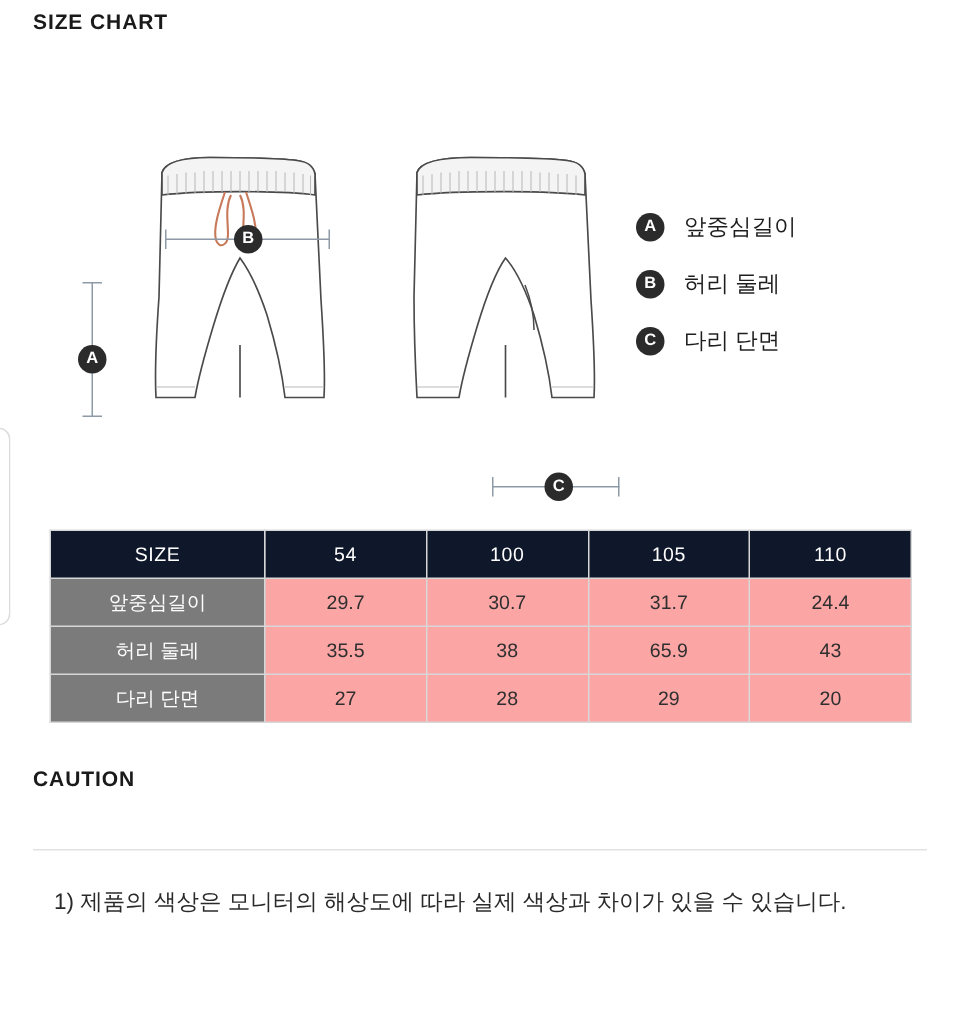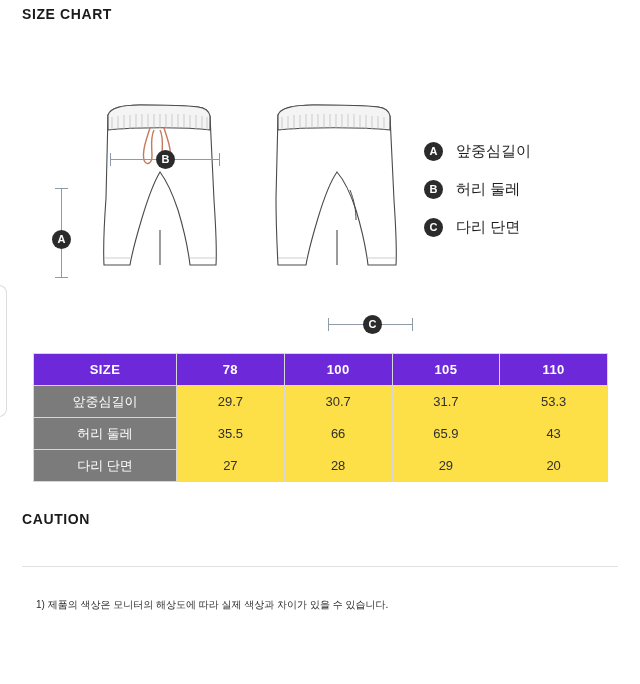--- a/index.html
+++ b/index.html
@@ -131,57 +131,56 @@
   }
   .size-table th,
   .size-table td {
     border: 1px solid #d7d7d7;
     height: 29px;
     text-align: center;
     font-weight: normal;
     color: #2f2f2f;
   }
   .size-table thead th {
-    background: #6d28d9;
+    background: #0f172a;
     color: #ffffff;
-    font-weight: bold;
+    font-weight: normal;
     letter-spacing: 0.4px;
   }
   .size-table tbody th {
     background: #7b7b7b;
     color: #ffffff;
     font-weight: normal;
     width: 140px;
     font-size: 13px;
   }
   .size-table tbody td {
-    background: #fde047;
+    background: #fca5a5;
   }
 
   
   .divider {
     position: absolute;
     left: 22px;
     width: 596px;
     height: 1px;
     background: #e2e2e2;
   }
   #divider-caution { top: 566px; }
 
   .caution-list {
     position: absolute;
     left: 36px;
     top: 588px;
     width: 580px;
   }
   .caution-item {
-    font-size: 10px;
+    font-size: 15px;
     color: #2a2a2a;
     line-height: 1.9;
-    margin-top: 7px;
   }
 
   
   .edge-artifact {
     position: absolute;
     left: -6px;
     top: 285px;
     width: 12px;
     height: 130px;
     border: 1px solid #dcdcdc;
@@ -314,38 +313,38 @@
         <div class="label-badge">C</div>
         <div class="legend-text">다리 단면</div>
       </div>
     </div>
   </div>
 
   <table class="size-table">
     <thead>
       <tr>
         <th>SIZE</th>
-        <th>78</th>
+        <th>54</th>
         <th>100</th>
         <th>105</th>
         <th>110</th>
       </tr>
     </thead>
     <tbody>
       <tr>
         <th>앞중심길이</th>
         <td>29.7</td>
         <td>30.7</td>
         <td>31.7</td>
-        <td>53.3</td>
+        <td>24.4</td>
       </tr>
       <tr>
         <th>허리 둘레</th>
         <td>35.5</td>
-        <td>66</td>
+        <td>38</td>
         <td>65.9</td>
         <td>43</td>
       </tr>
       <tr>
         <th>다리 단면</th>
         <td>27</td>
         <td>28</td>
         <td>29</td>
         <td>20</td>
       </tr>

